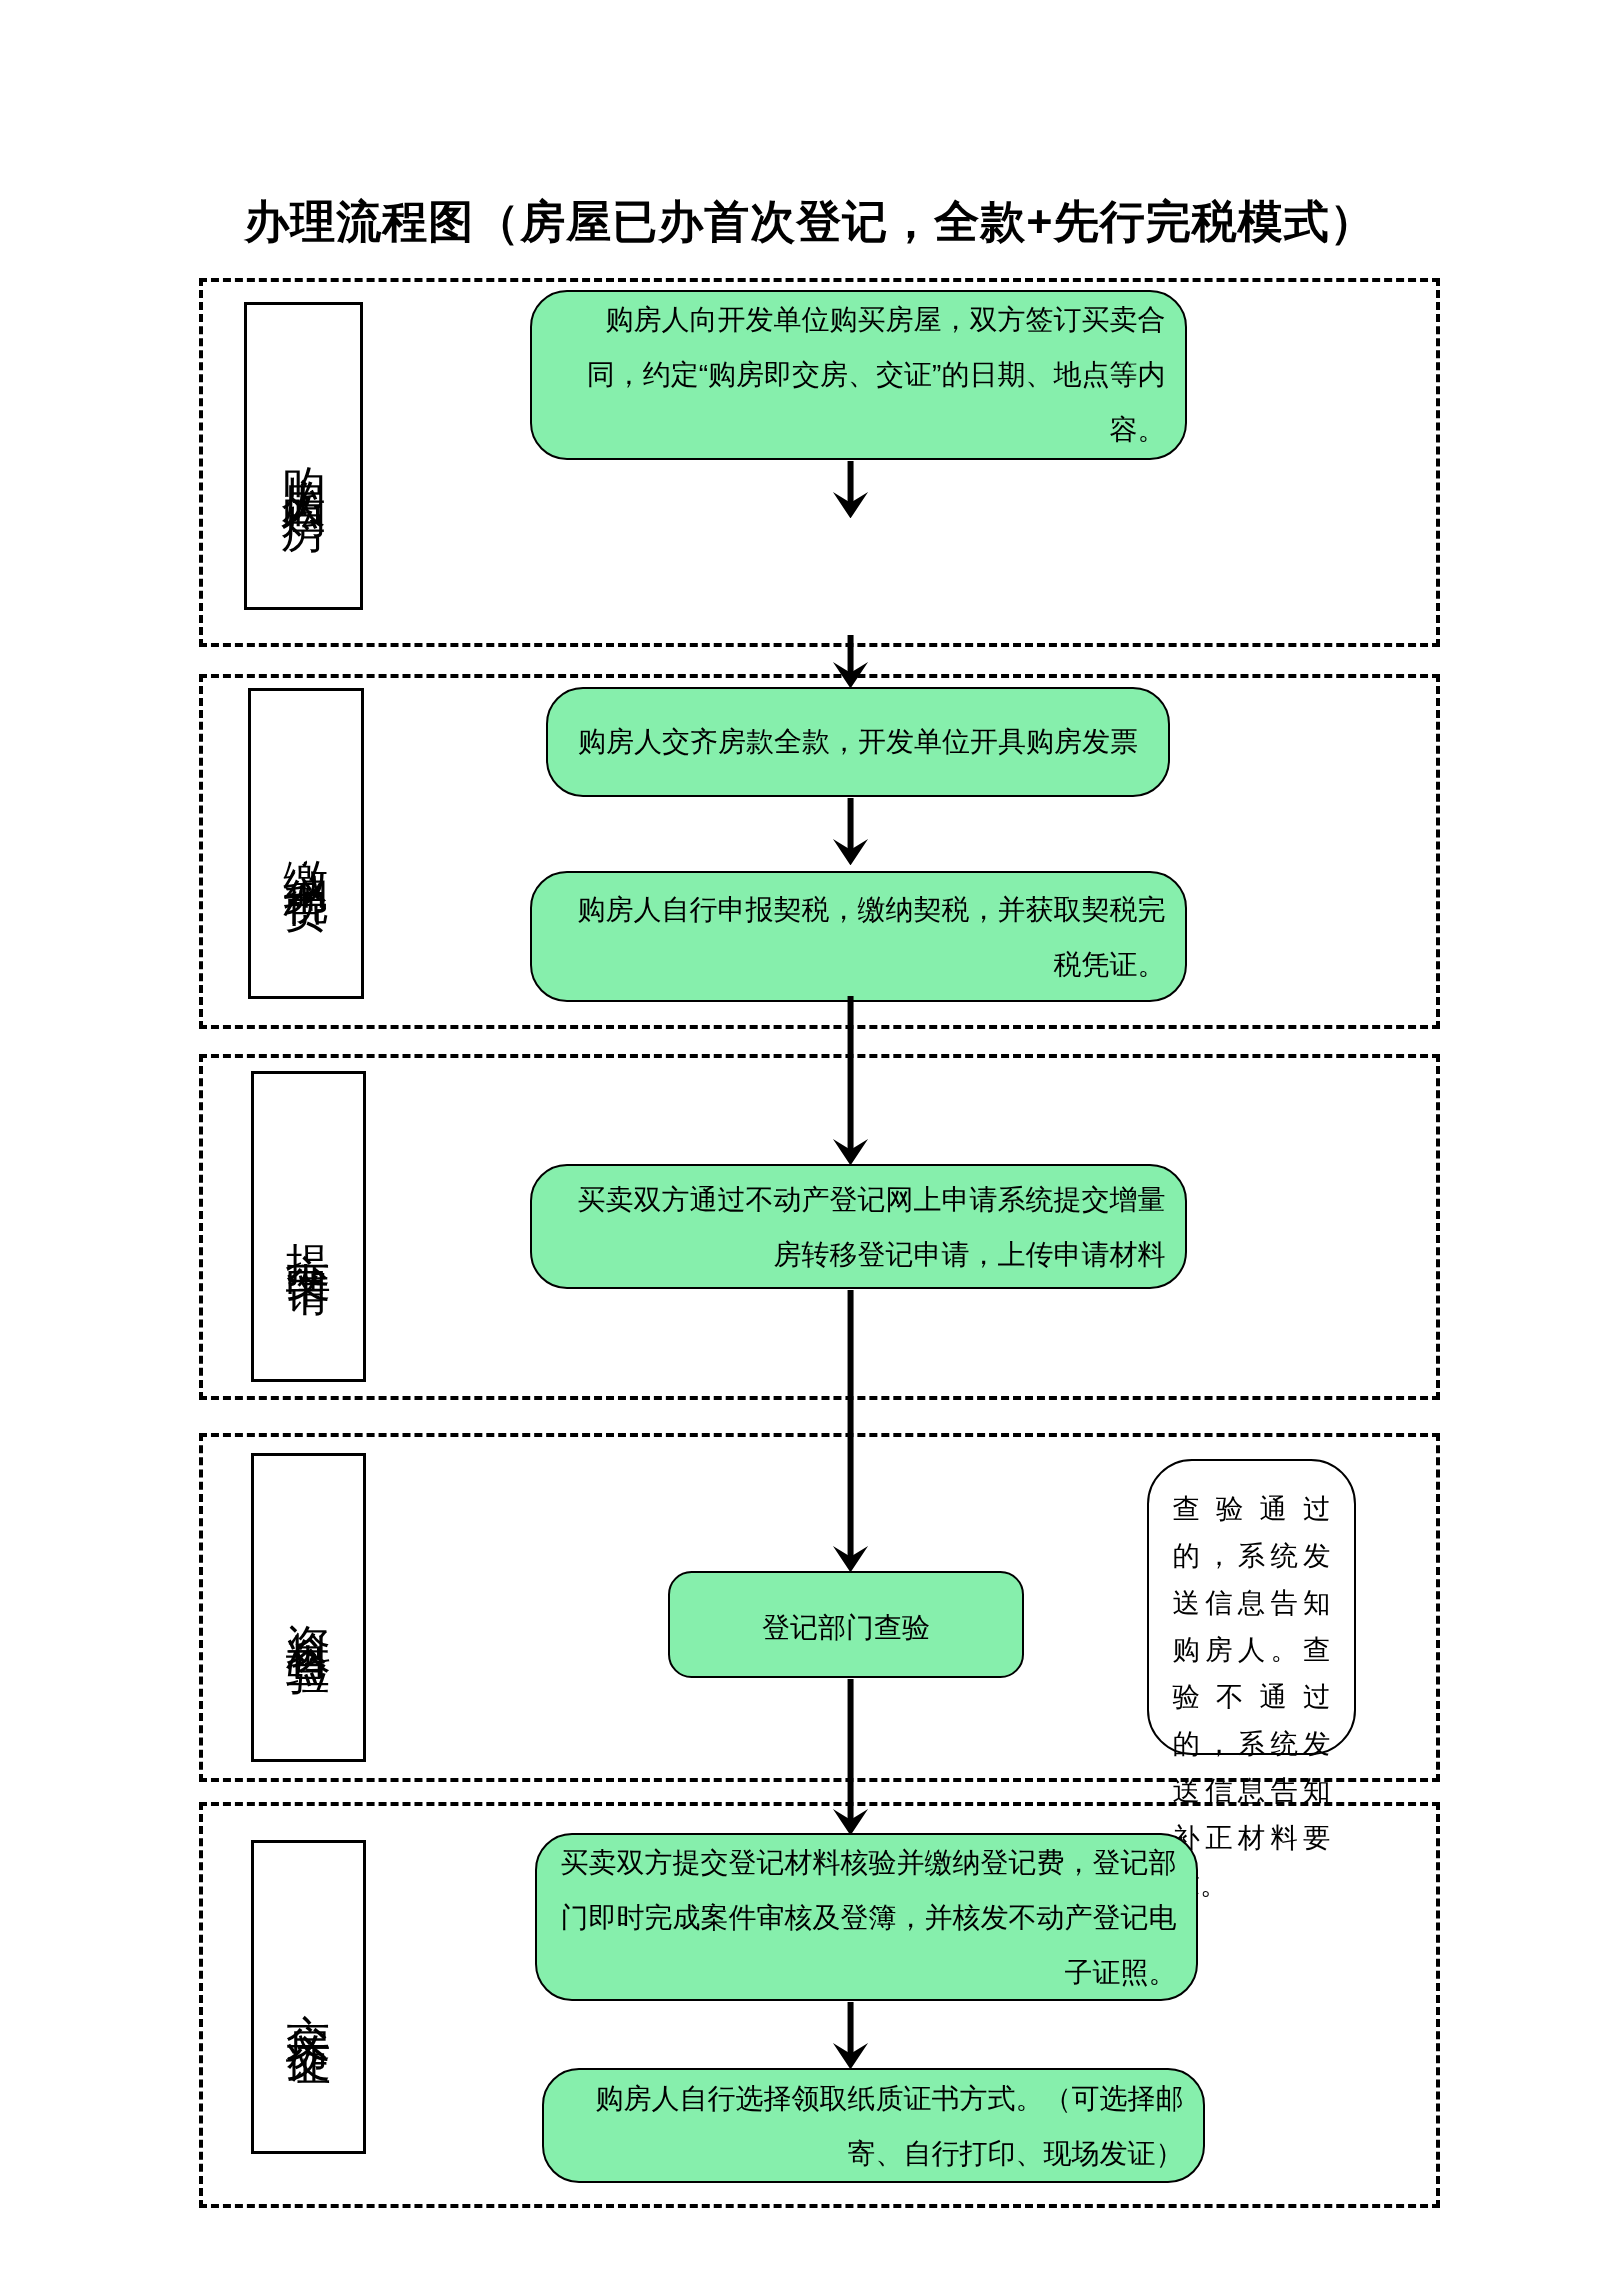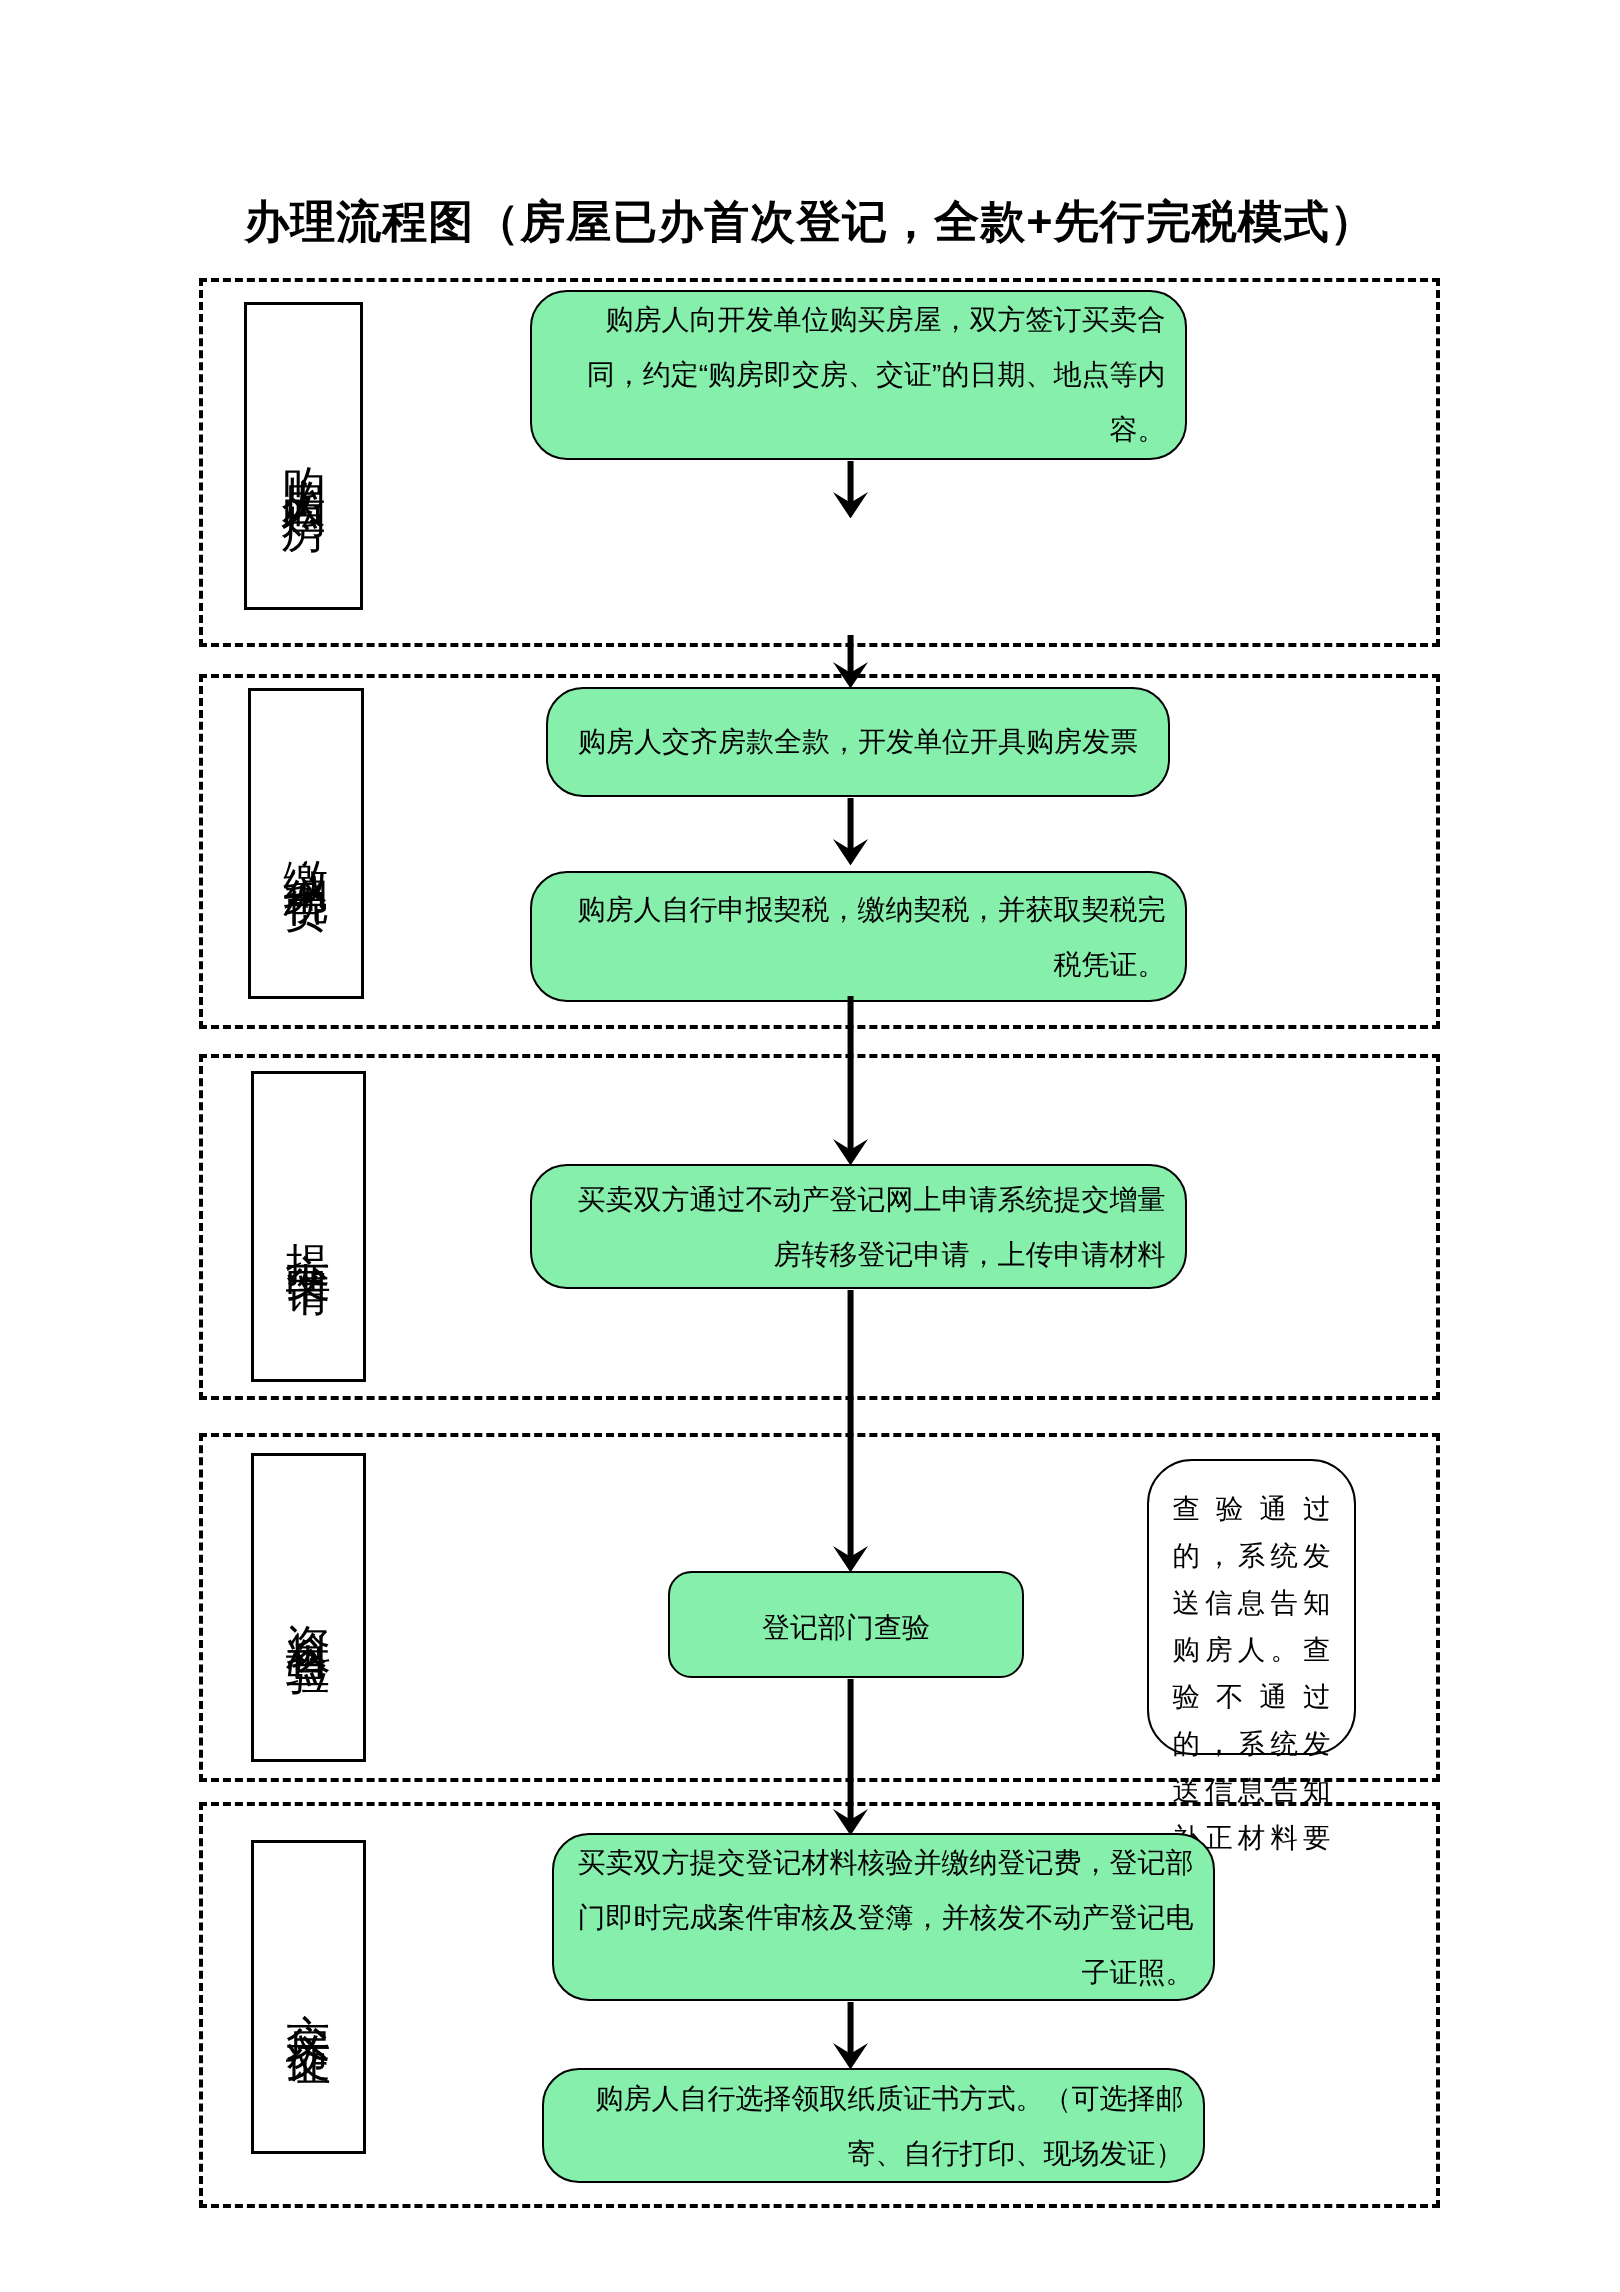--- a/index.html
+++ b/index.html
@@ -88,21 +88,21 @@
       <span>资料查验</span>
     </div>
     <div class="flow-box check" style="left:465px; top:134px; width:356px; height:107px;">登记部门查验</div>
     <div class="side-note" style="left:944px; top:22px; width:209px; height:296px;">查验通过的，系统发送信息告知购房人。查验不通过的，系统发送信息告知补正材料要求。</div>
   </section>
 
   <section class="stage" style="top:1802px; height:406px;">
     <div class="stage-label" style="left:48px; top:34px; width:115px; height:314px;">
       <span>交房交证</span>
     </div>
-    <div class="flow-box" style="left:349px; top:27.4px; width:663px; height:168px;">买卖双方提交登记材料核验并缴纳登记费，登记部门即时完成案件审核及登簿，并核发不动产登记电子证照。</div>
+    <div class="flow-box" style="left:332px; top:27.4px; width:663px; height:168px;">买卖双方提交登记材料核验并缴纳登记费，登记部门即时完成案件审核及登簿，并核发不动产登记电子证照。</div>
     <div class="flow-box" style="left:339px; top:262px; width:663px; height:115px;">购房人自行选择领取纸质证书方式。（可选择邮寄、自行打印、现场发证）</div>
   </section>
 
   <div class="arrow" style="left:831px; top:461px;  height:57px;">
       <span class="shaft"></span>
       <svg width="39" height="26.5" viewBox="0 0 40 27">
         <polygon points="2,0 20,27 38,0 20,11" fill="#000"></polygon>
       </svg>
     </div>
   <div class="arrow" style="left:831px; top:635px;  height:53px;">

